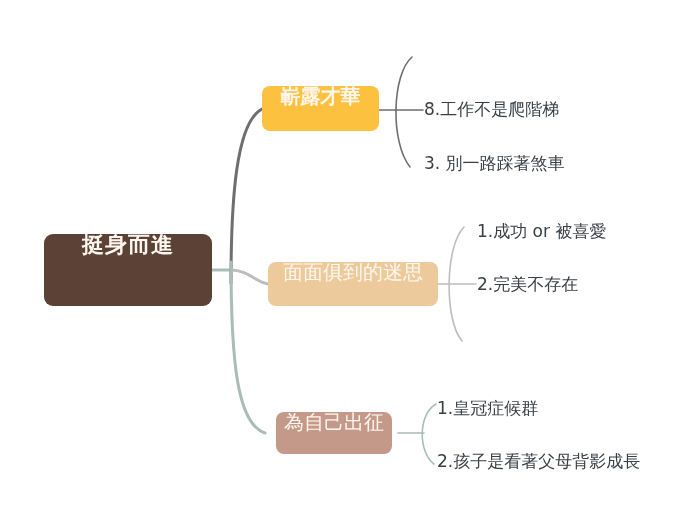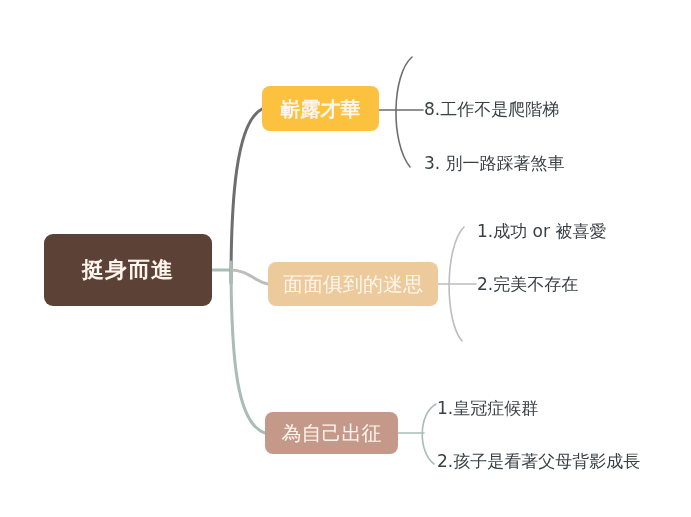--- a/index.html
+++ b/index.html
@@ -25,21 +25,20 @@
     left: 0;
     top: 0;
     width: 691px;
     height: 517px;
     pointer-events: none;
   }
   .node {
     position: absolute;
     box-sizing: border-box;
     display: flex;
-    align-items: center;
     justify-content: center;
     border-radius: 8px;
     color: #fdf6ee;
     white-space: nowrap;
     line-height: 1;
   }
   .node-root {
     left: 44px;
     top: 234px;
     width: 168px;
@@ -61,23 +60,23 @@
   }
   .node-b2 {
     left: 268px;
     top: 262px;
     width: 170px;
     height: 44px;
     background: #ecca9b;
     font-size: 20px;
   }
   .node-b3 {
-    left: 265px;
+    left: 276px;
     top: 412px;
-    width: 133px;
+    width: 116px;
     height: 42px;
     background: #c4998a;
     font-size: 20px;
   }
   .leaf {
     position: absolute;
     color: #3a3f44;
     font-size: 17px;
     line-height: 1;
     white-space: nowrap;

